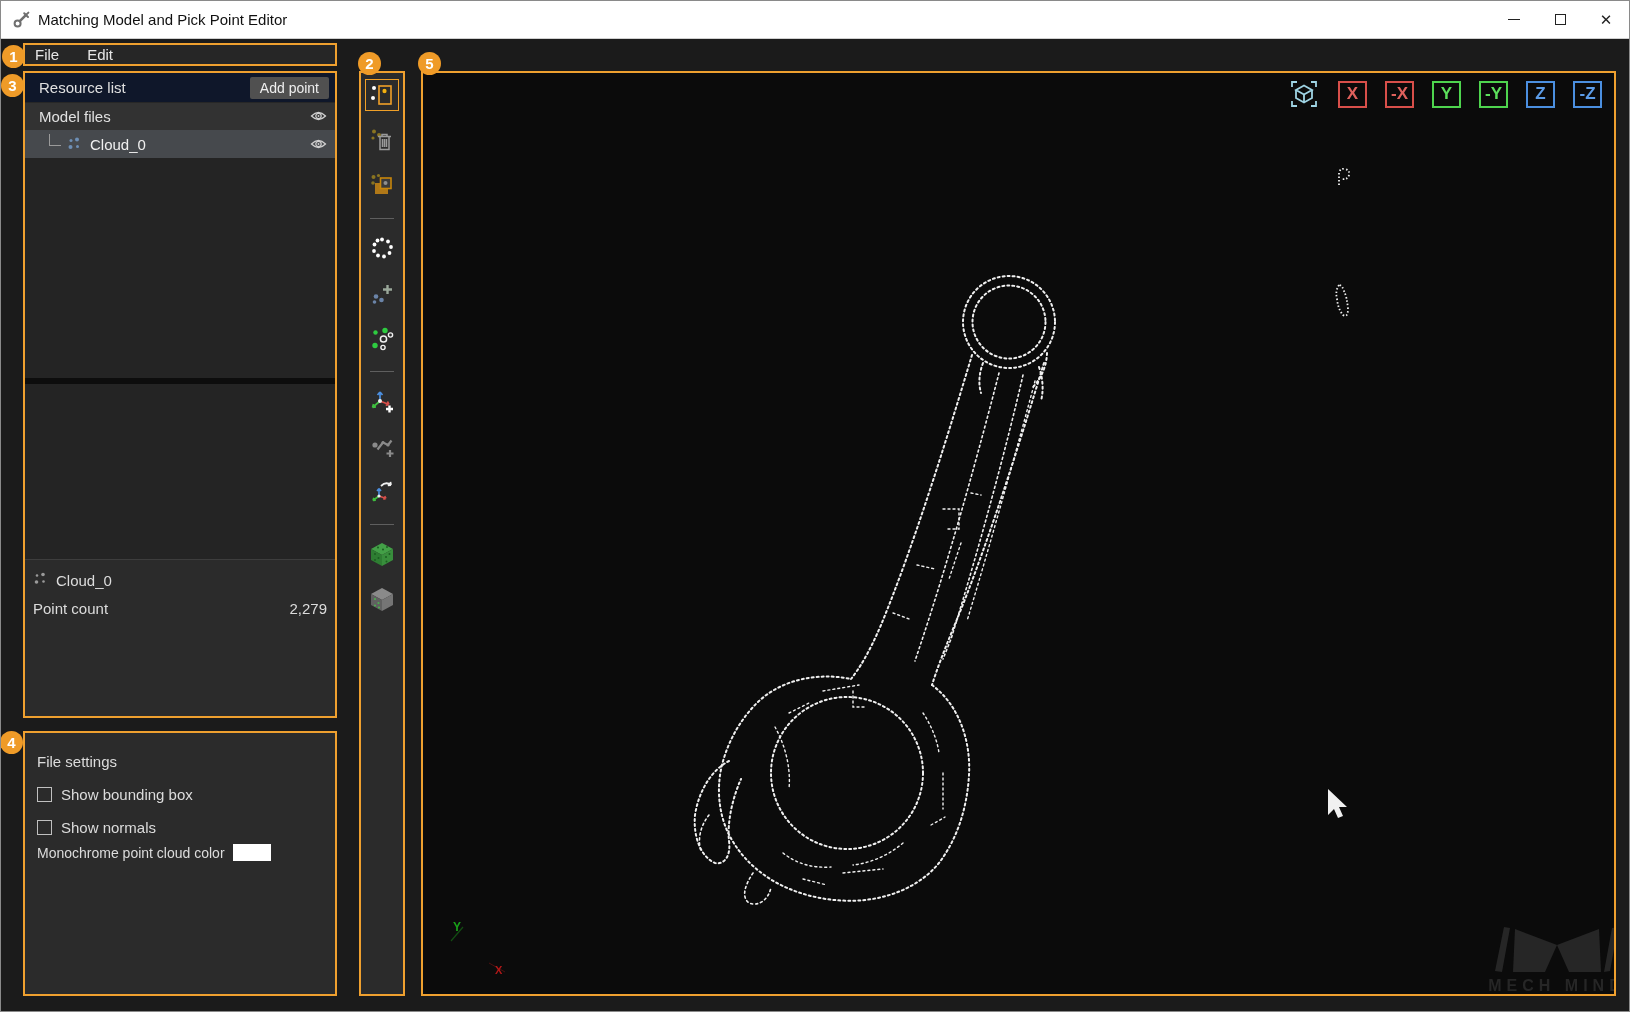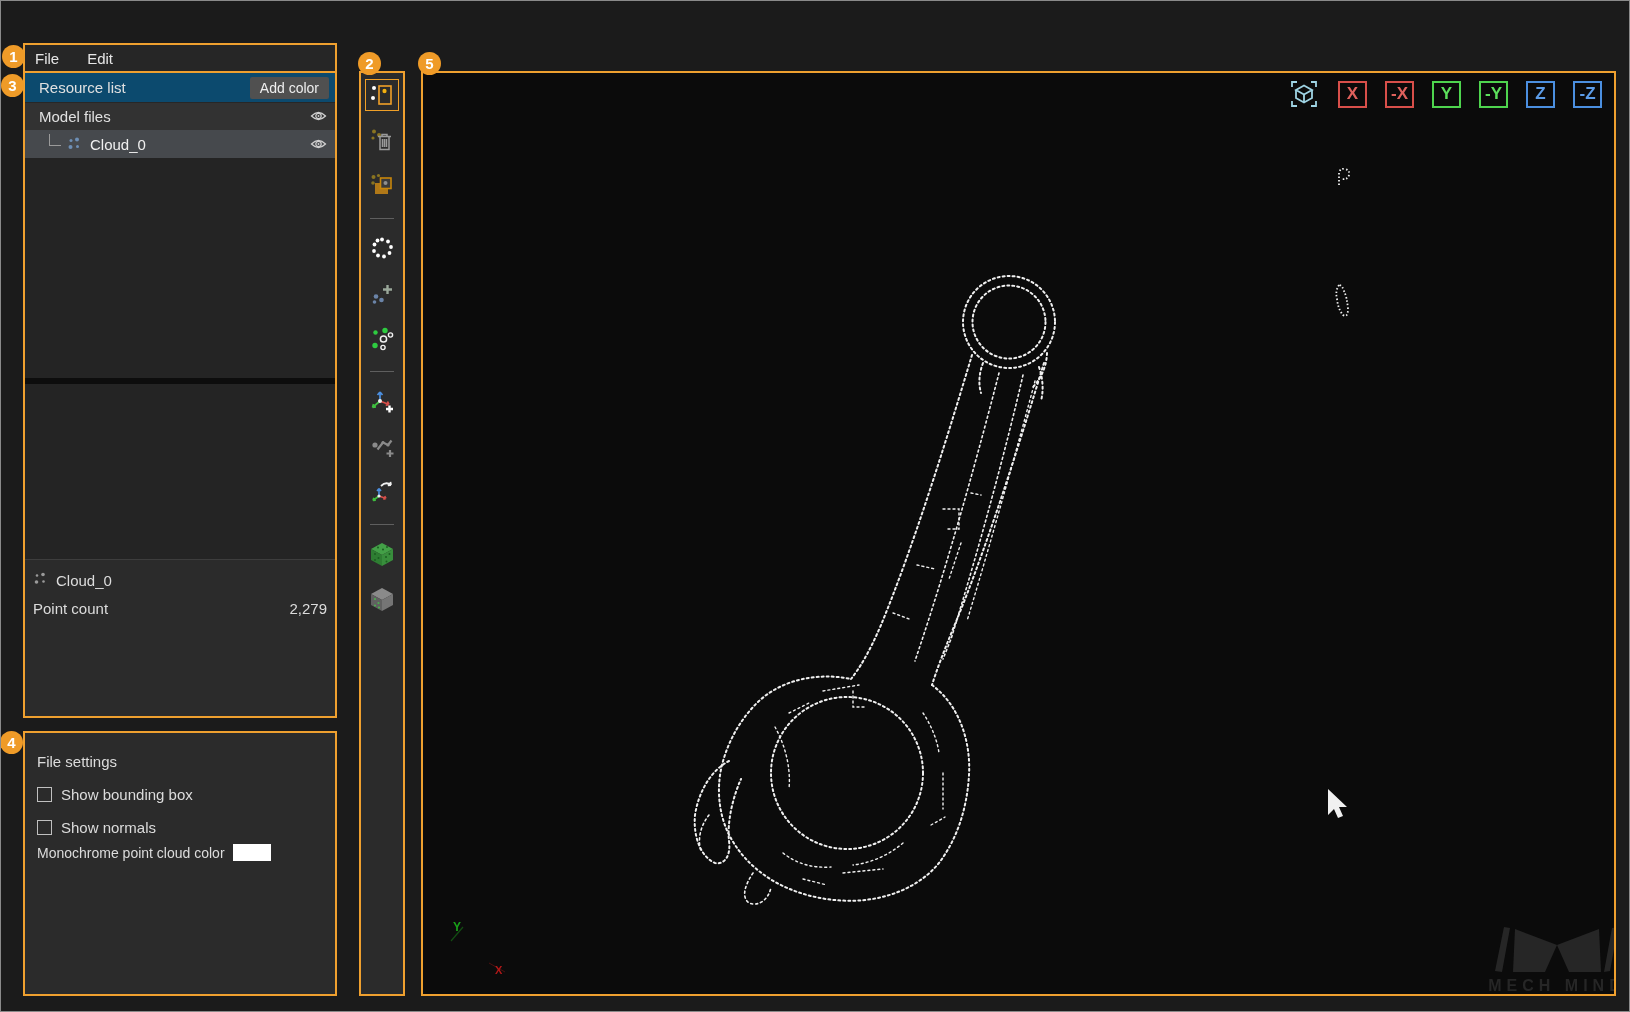--- a/index.html
+++ b/index.html
@@ -17,28 +17,28 @@
         color: #222; cursor: default; }
   .glyph-min { width: 12px; height: 0; border-top: 1.6px solid #222; display: inline-block; }
   .glyph-max { width: 11px; height: 11px; border: 1.4px solid #222; display: inline-block; }
   .glyph-close { font-size: 15px; line-height: 1; }
 
   .content { position: absolute; top: 38px; left: 0; right: 0; bottom: 0; background: #1b1b1b; }
 
   .obox { position: absolute; border: 2px solid #efa02f; }
 
   
-  .menubar { left: 22px; top: 4px; width: 314px; height: 30px; background: #262626;
+  .menubar { left: 22px; top: 4px; width: 314px; height: 23px; background: #262626;
              display: flex; align-items: center; gap: 28px; padding-left: 10px; }
   .menu-item { color: #e6e6e6; font-size: 15px; }
 
   
   .resource-box { left: 22px; top: 32px; width: 314px; height: 647px; background: #2b2b2b;
                   display: flex; flex-direction: column; }
-  .rl-header { height: 29px; background: #0c4a6e; display: flex; align-items: center;
+  .rl-header { height: 29px; background: #0f172a; display: flex; align-items: center;
                padding: 0 6px 0 14px; }
   .rl-title { color: #e0e0e0; font-size: 15px; flex: 1; }
   .btn-addmodel { background: #505050; color: #eeeeee; font-size: 14px; border: none;
                   padding: 3px 10px; border-radius: 2px; font-family: inherit; }
   .sec-header { height: 28px; background: #323232; display: flex; align-items: center;
                 padding: 0 8px 0 14px; color: #e0e0e0; font-size: 15px; border-top: 1px solid #272727; text-align: center; }
   .sec-header .spacer, .row-spacer { flex: 1; }
   .tree-row { height: 28px; background: #46494d; display: flex; align-items: center;
               padding: 0 8px 0 24px; color: #f0f0f0; font-size: 15px; }
   .tree-elbow { width: 12px; height: 12px; border-left: 1px solid #9a9a9a;
@@ -87,32 +87,53 @@
   
   .ann { position: absolute; width: 23px; height: 23px; border-radius: 50%; background: #ef9b28;
          color: #fff; font-size: 15px; font-weight: bold; display: flex; align-items: center;
          justify-content: center; z-index: 10; }
 </style>
 </head>
 <body>
 
 <div class="window">
 
+  <div class="titlebar">
+    <span class="app-icon">
+      <svg width="17" height="17" viewBox="0 0 17 17">
+        <circle cx="4.6" cy="12.4" r="3" fill="none" stroke="#6f6f6f" stroke-width="2"></circle>
+        <path d="M6.8 10.2 L12.6 4.4" stroke="#6f6f6f" stroke-width="2.6" stroke-linecap="round"></path>
+        <path d="M11.2 2.2 L15 6 M12.6 4.4 L15.4 1.6" stroke="#6f6f6f" stroke-width="2" stroke-linecap="round" fill="none"></path>
+      </svg>
+    </span>
+    <span class="title-text">Matching Model and Pick Point Editor</span>
+    <div class="win-controls">
+      <span class="wc">
+          <span class="glyph-min"></span>
+        </span>
+      <span class="wc">
+          <span class="glyph-max"></span>
+        </span>
+      <span class="wc">
+          <span class="glyph-close">✕</span>
+        </span>
+    </div>
+  </div>
 
   <div class="content">
 
     <div class="obox menubar">
       <span class="menu-item">File</span>
       <span class="menu-item">Edit</span>
     </div>
 
     <div class="obox resource-box">
       <div class="rl-header">
         <span class="rl-title">Resource list</span>
-        <button class="btn-addmodel">Add color</button>
+        <button class="btn-addmodel">Add point</button>
       </div>
 
       <div class="sec-header">
         <span>Model files</span>
         <span class="spacer"></span>
         <span>
           <svg width="17" height="12" viewBox="0 0 17 12">
             <path d="M1.5 6 Q8.5 -1 15.5 6 Q8.5 13 1.5 6 Z" fill="none" stroke="#cfcfcf" stroke-width="1.3"></path>
             <circle cx="8.5" cy="6" r="2.7" fill="none" stroke="#cfcfcf" stroke-width="1.2"></circle>
             <circle cx="8.5" cy="6" r="0.9" fill="#cfcfcf"></circle>

